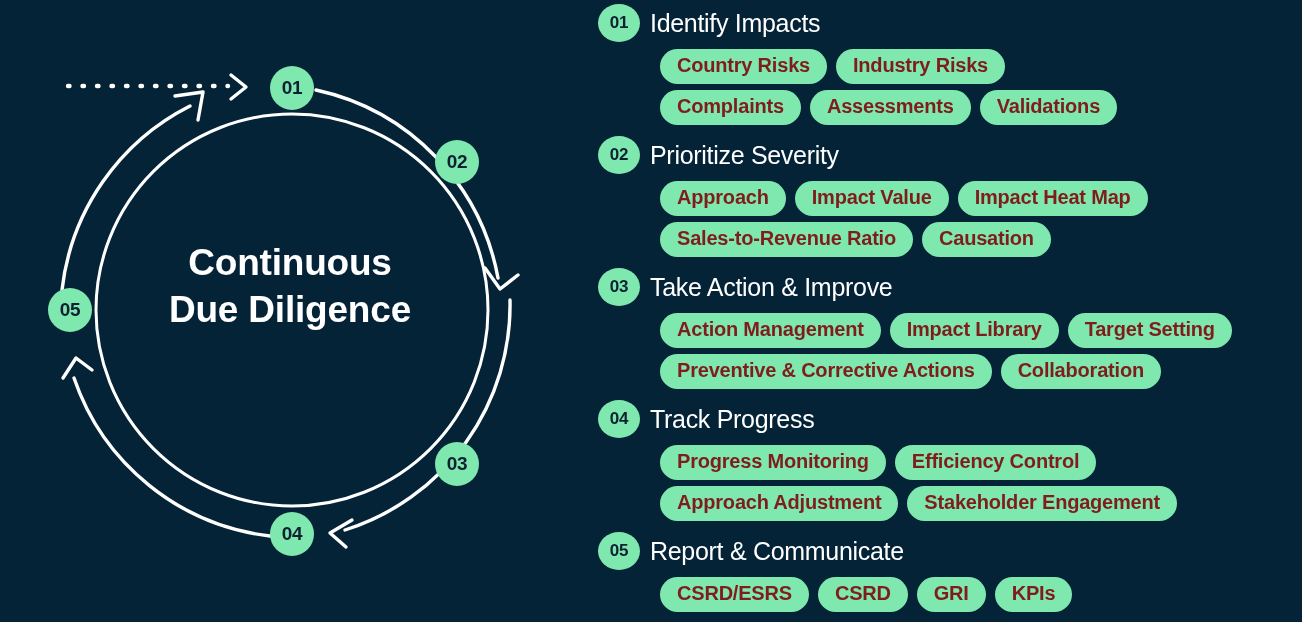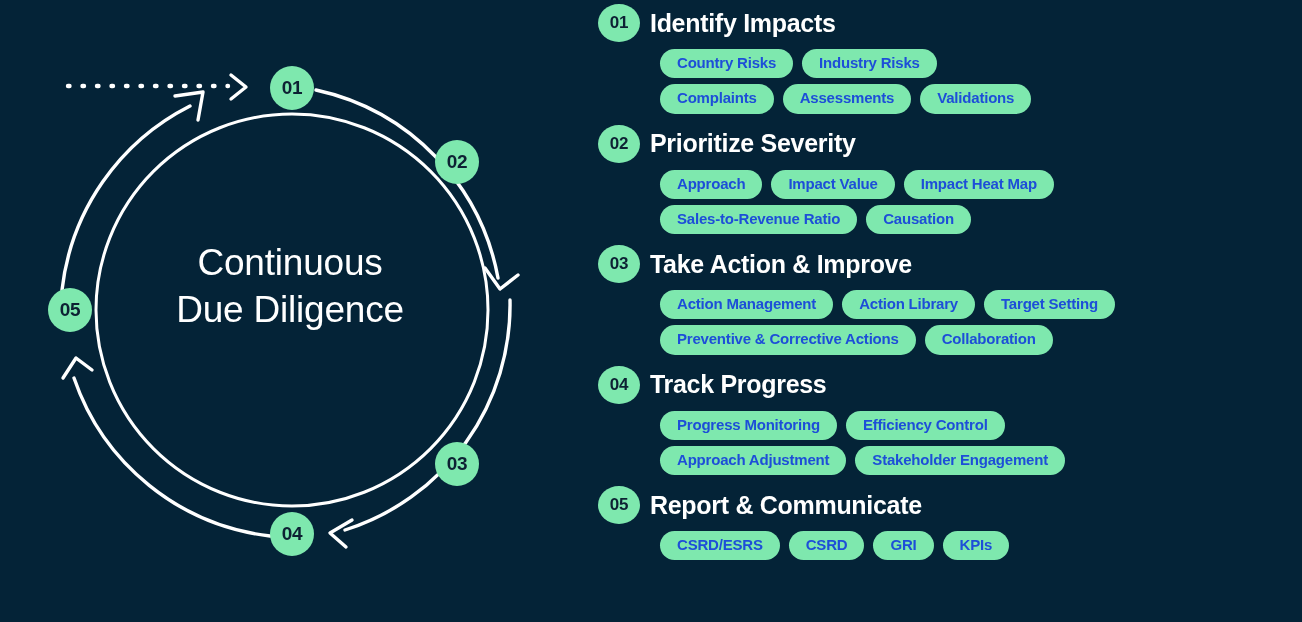--- a/index.html
+++ b/index.html
@@ -24,21 +24,21 @@
   }
   #diagram svg { position:absolute; left:0; top:0; }
 
   .cycle-title {
     position:absolute;
     left:60px; top:240px;
     width:460px;
     text-align:center;
     color:#ffffff;
     font-size:37px;
-    font-weight:normal;
+    font-weight:bold;
     line-height:1.26;
     letter-spacing:-0.2px;
   }
 
   .node {
     position:absolute;
     width:44px; height:44px;
     border-radius:50%;
     background:#7ee8ae;
     color:#0d2133;
@@ -78,35 +78,35 @@
     font-size:17px;
     font-weight:bold;
     display:flex;
     align-items:center;
     justify-content:center;
     letter-spacing:-0.3px;
   }
   .step-title {
     color:#ffffff;
     font-size:25px;
-    font-weight:bold;
+    font-weight:normal;
     letter-spacing:-0.3px;
     white-space:nowrap;
   }
   .pill-rows { padding-left:62px; }
   .pill-row {
     display:flex;
     gap:9px;
     margin-bottom:6px;
     flex-wrap:nowrap;
   }
   .pill {
     background:#7ee8ae;
-    color:#1d4ed8;
-    font-size:15px;
+    color:#7f1d1d;
+    font-size:20px;
     font-weight:bold;
     letter-spacing:-0.2px;
     padding:5px 17px 7px 17px;
     border-radius:30px;
     white-space:nowrap;
     line-height:1.15;
   }
 </style>
 </head>
 <body>
@@ -187,21 +187,21 @@
         </div>
       </div>
       <div class="step">
         <div class="step-head">
           <div class="step-num">03</div>
           <div class="step-title">Take Action &amp; Improve</div>
         </div>
         <div class="pill-rows">
           <div class="pill-row">
             <div class="pill">Action Management</div>
-            <div class="pill">Action Library</div>
+            <div class="pill">Impact Library</div>
             <div class="pill">Target Setting</div>
           </div>
           <div class="pill-row">
             <div class="pill">Preventive &amp; Corrective Actions</div>
             <div class="pill">Collaboration</div>
           </div>
         </div>
       </div>
       <div class="step">
         <div class="step-head">

